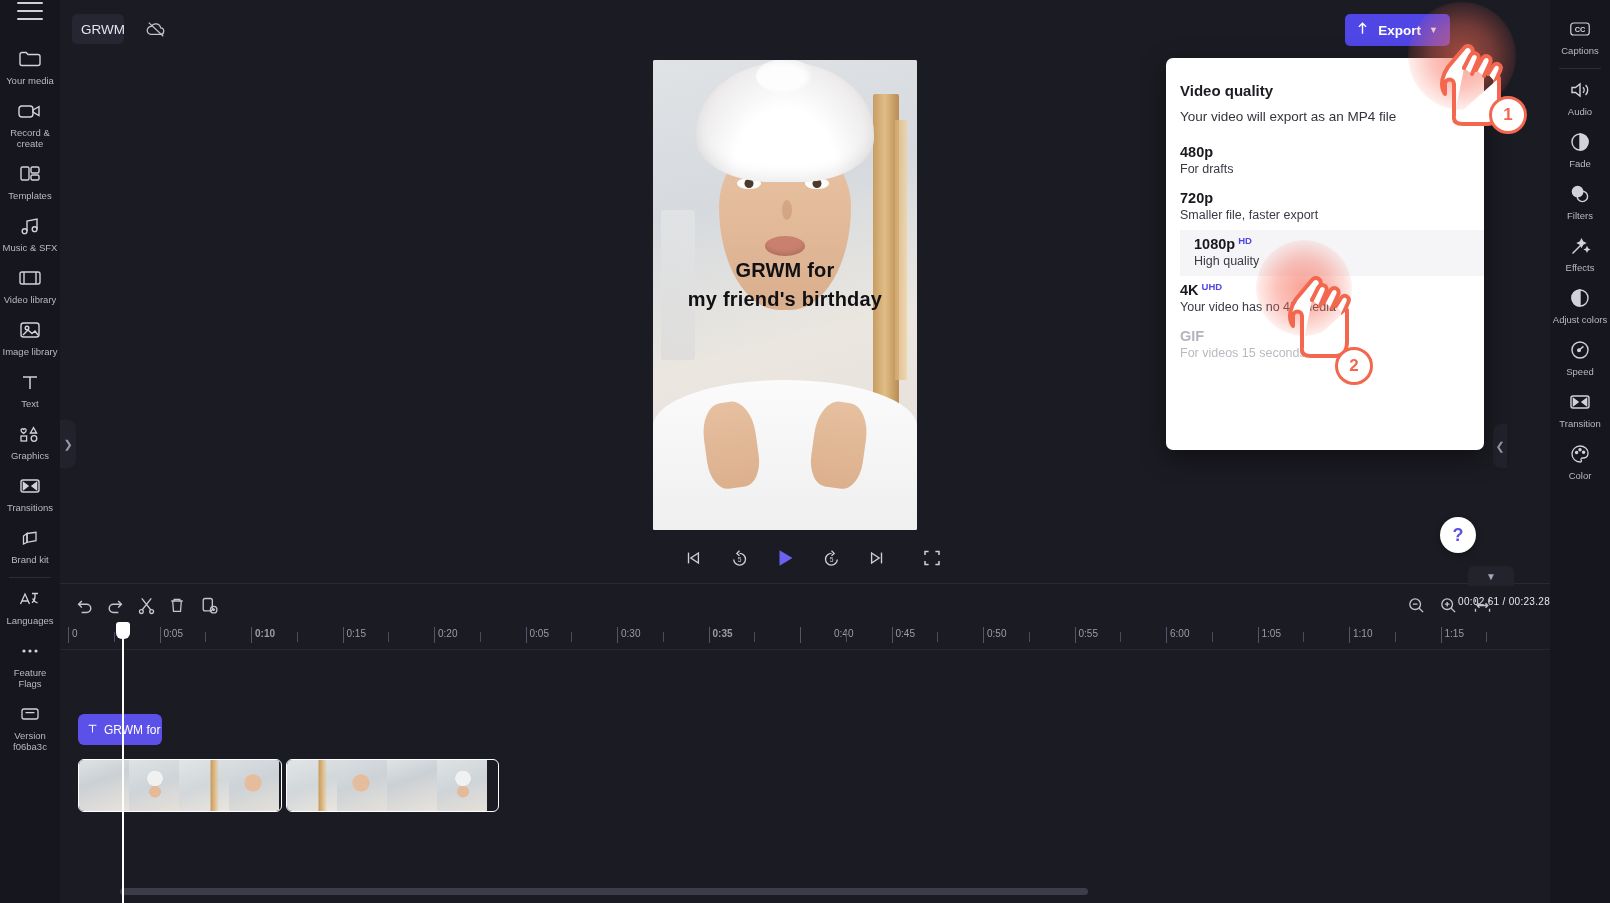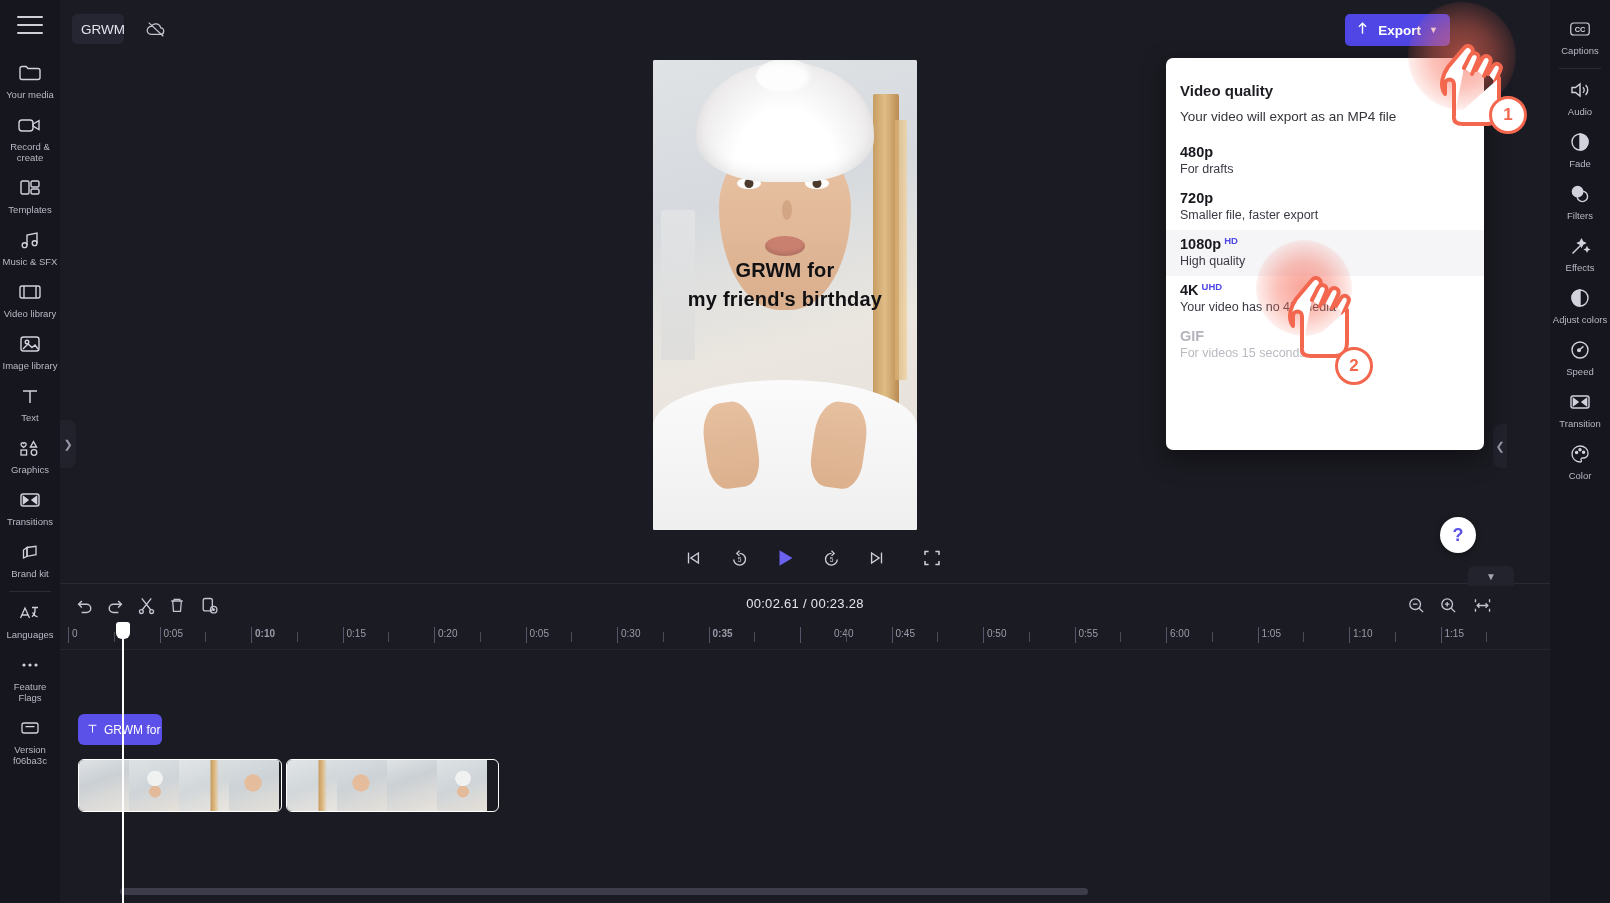--- a/index.html
+++ b/index.html
@@ -7,21 +7,21 @@
   body {
     background:#1b1b23;
     font-family:"Liberation Sans", sans-serif;
     color:#e8e8ee;
     position:relative;
   }
   
   #left-rail {
     position:absolute; left:0; top:0; width:60px; height:903px;
     background:#16161e; display:flex; flex-direction:column; align-items:center;
-    padding-top:16px; overflow:hidden;
+    padding-top:2px; overflow:hidden;
   }
   .hamburger { width:26px; height:18px; display:flex; flex-direction:column;
     justify-content:space-between; margin-bottom:20px; cursor:pointer; }
   .hamburger span { display:block; height:1.6px; background:#cfcfda; border-radius:2px; }
   .rail-item { width:60px; padding:7px 2px 6px; display:flex; flex-direction:column;
     align-items:center; cursor:pointer; }
   .rail-icon { width:26px; height:24px; display:flex; align-items:center;
     justify-content:center; color:#d2d2dd; }
   .rail-label { font-size:9.5px; line-height:11px; color:#b9b9c6; text-align:center;
     margin-top:4px; max-width:58px; }
@@ -123,21 +123,21 @@
     color:#cfcfdb; cursor:pointer; }
   
   #export-dropdown {
     position:absolute; left:1166px; top:58px; width:318px; height:392px;
     background:#fff; border-radius:7px; box-shadow:0 8px 26px rgba(0,0,0,.45);
     padding:24px 0 0; z-index:40; overflow:hidden;
   }
   #dropdown-title { font-size:15px; font-weight:600; color:#1c1c22; padding:0 14px; }
   #dropdown-sub { font-size:13.5px; color:#34343c; padding:10px 14px 14px; }
   .quality-opt { padding:6px 14px 8px; cursor:pointer; position:relative; }
-  .quality-opt.highlight { background:#f5f5f8; }
+  .quality-opt.highlight { background:#f5f5f8;margin-left:14px; }
   .q-name { font-size:14.5px; font-weight:600; color:#18181e; display:flex;
     align-items:flex-start; gap:3px; }
   .q-badge { font-size:9.5px; font-weight:700; color:#4f46e5; line-height:11px;
     position:relative; top:-1px; }
   .q-desc { font-size:12.5px; color:#3a3a44; margin-top:2px; }
   .quality-opt.disabled .q-name { color:#b4b4bd; }
   .quality-opt.disabled .q-desc { color:#b9b9c1; }
   
   .halo { position:absolute; border-radius:50%;
     background:radial-gradient(circle,rgba(246,105,85,.62) 0%,rgba(246,105,85,.40) 40%,rgba(246,105,85,.13) 68%,rgba(246,105,85,0) 75%);
@@ -157,22 +157,22 @@
     justify-content:center; color:#9a9aac; font-size:11px; cursor:pointer; z-index:6; }
   
   #timeline { position:absolute; left:60px; top:583px; width:1490px; height:320px;
     background:#1b1b23; border-top:1px solid #2a2a35; }
   #tl-collapse { position:absolute; right:36px; top:-18px; width:46px; height:20px;
     background:#23232e; border-radius:6px 6px 0 0; display:flex; align-items:center;
     justify-content:center; color:#a5a5b5; font-size:10px; cursor:pointer; }
   #tl-toolbar { position:absolute; left:0; top:0; width:100%; height:40px; }
   .tl-tool { position:absolute; top:9px; width:24px; height:24px; display:flex;
     align-items:center; justify-content:center; color:#c5c5d2; cursor:pointer; }
-  #tl-time { position:absolute; left:0; right:0; top:12px; text-align:center;
-    font-size:13px; color:#e6e6ef; letter-spacing:.3px; }
+  #tl-time { position:absolute; left:0; right:0; top:12px; text-align:right;
+    font-size:10px; color:#e6e6ef; letter-spacing:.3px; }
   #ruler { position:absolute; left:0; top:40px; width:100%; height:26px;
     border-bottom:1px solid #272731; }
   .tick { position:absolute; top:8px; width:1px; height:10px; background:#4a4a58; }
   .tick.major { top:3px; height:16px; background:#55556a; }
   .tick-label { position:absolute; top:4px; font-size:10px; color:#9b9bab;
     padding-left:4px; white-space:nowrap; }
   #playhead { position:absolute; left:0; top:40px; width:2px; height:282px;
     background:#fff; z-index:18; pointer-events:none; }
   #playhead-knob { position:absolute; left:-6px; top:-2px; width:14px; height:17px;
     background:#fff; border-radius:3px 3px 6px 6px; }

